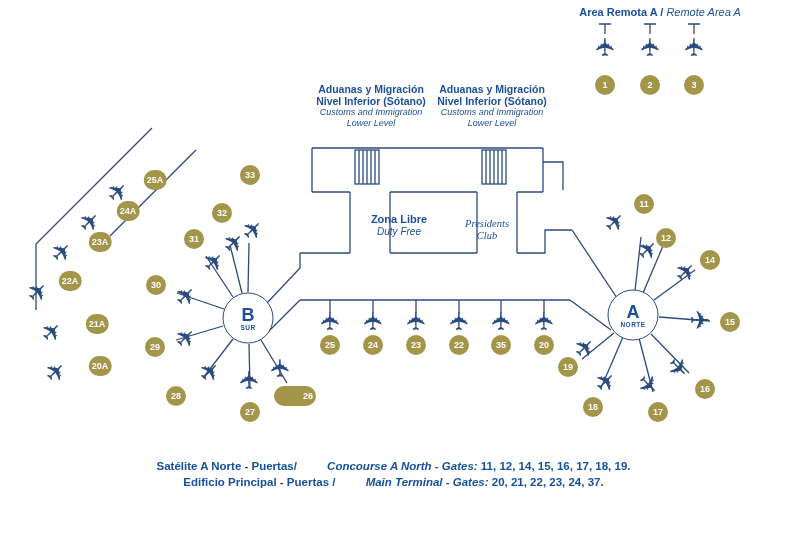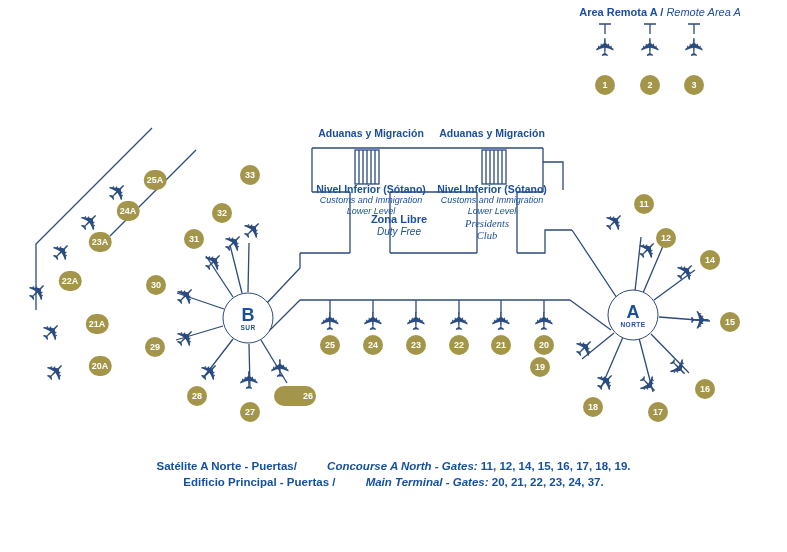--- a/index.html
+++ b/index.html
@@ -25,21 +25,21 @@
   .cdot{position:absolute;transform:translate(-50%,-50%);width:49px;height:49px;border-radius:50%;
         background:#fff;border:1.5px solid #2c4a7c;display:flex;flex-direction:column;
         align-items:center;justify-content:center;z-index:4;}
   .cdot .big{font-size:18px;font-weight:bold;color:#1b4e9b;line-height:1;}
   .cdot .small{font-size:6.5px;font-weight:bold;color:#1b4e9b;letter-spacing:.5px;}
   .title-ra{position:absolute;left:545px;top:6px;width:230px;text-align:center;font-size:11px;color:#1b4e9b;}
   .title-ra .b{font-weight:bold;}
   .title-ra .i{font-style:italic;}
 
   .customs{position:absolute;width:160px;transform:translate(-50%,0);text-align:center;color:#1b4e9b;}
-  .customs .b{font-weight:bold;font-size:10.5px;line-height:12px;margin-top:44px;}
+  .customs .b{font-weight:bold;font-size:10.5px;line-height:12px;}
   .customs .i{font-style:italic;font-size:9px;line-height:10.5px;}
 
   .zona{position:absolute;left:399px;top:213px;transform:translate(-50%,0);text-align:center;color:#1b4e9b;}
   .zona .b{font-weight:bold;font-size:11px;line-height:13px;}
   .zona .i{font-style:italic;font-size:10px;line-height:12px;}
 
   .pclub{position:absolute;left:487px;top:218px;transform:translate(-50%,0);text-align:center;color:#1b4e9b;
          font-family:"Liberation Serif",serif;font-style:italic;font-size:10.5px;line-height:12px;}
 
   .legend{position:absolute;left:0;right:0;top:459px;text-align:center;color:#14509e;
@@ -160,38 +160,38 @@
   <div class="badge" style="left:100px;top:242px;">23A</div>
   <div class="badge" style="left:70px;top:281px;">22A</div>
   <div class="badge" style="left:97px;top:324px;">21A</div>
   <div class="badge" style="left:100px;top:366px;">20A</div>
 
   <div class="badge" style="left:250px;top:175px;">33</div>
   <div class="badge" style="left:222px;top:213px;">32</div>
   <div class="badge" style="left:194px;top:239px;">31</div>
   <div class="badge" style="left:156px;top:285px;">30</div>
   <div class="badge" style="left:155px;top:347px;">29</div>
-  <div class="badge" style="left:197px;top:396px;">28</div>
+  <div class="badge" style="left:176px;top:396px;">28</div>
   <div class="badge" style="left:250px;top:412px;">27</div>
   <div class="badge" style="left:295px;top:396px;padding-left:29px;">26</div>
 
   <div class="badge" style="left:330px;top:345px;">25</div>
   <div class="badge" style="left:373px;top:345px;">24</div>
   <div class="badge" style="left:416px;top:345px;">23</div>
   <div class="badge" style="left:459px;top:345px;">22</div>
-  <div class="badge" style="left:501px;top:345px;">21</div>
+  <div class="badge" style="left:501px;top:345px;">35</div>
   <div class="badge" style="left:544px;top:345px;">20</div>
 
   <div class="badge" style="left:644px;top:204px;">11</div>
   <div class="badge" style="left:666px;top:238px;">12</div>
   <div class="badge" style="left:710px;top:260px;">14</div>
   <div class="badge" style="left:730px;top:322px;">15</div>
   <div class="badge" style="left:705px;top:389px;">16</div>
   <div class="badge" style="left:658px;top:412px;">17</div>
   <div class="badge" style="left:593px;top:407px;">18</div>
-  <div class="badge" style="left:540px;top:367px;">19</div>
+  <div class="badge" style="left:568px;top:367px;">19</div>
 
   <div class="legend">
     <div><span class="es">Satélite A Norte - Puertas/ </span><span class="en">Concourse A North - Gates: </span><span class="nums">11, 12, 14, 15, 16, 17, 18, 19.</span></div>
     <div><span class="es">Edificio Principal - Puertas / </span><span class="en">Main Terminal - Gates: </span><span class="nums">20, 21, 22, 23, 24, 37.</span></div>
   </div>
 
 </div>
 
 </body></html>

